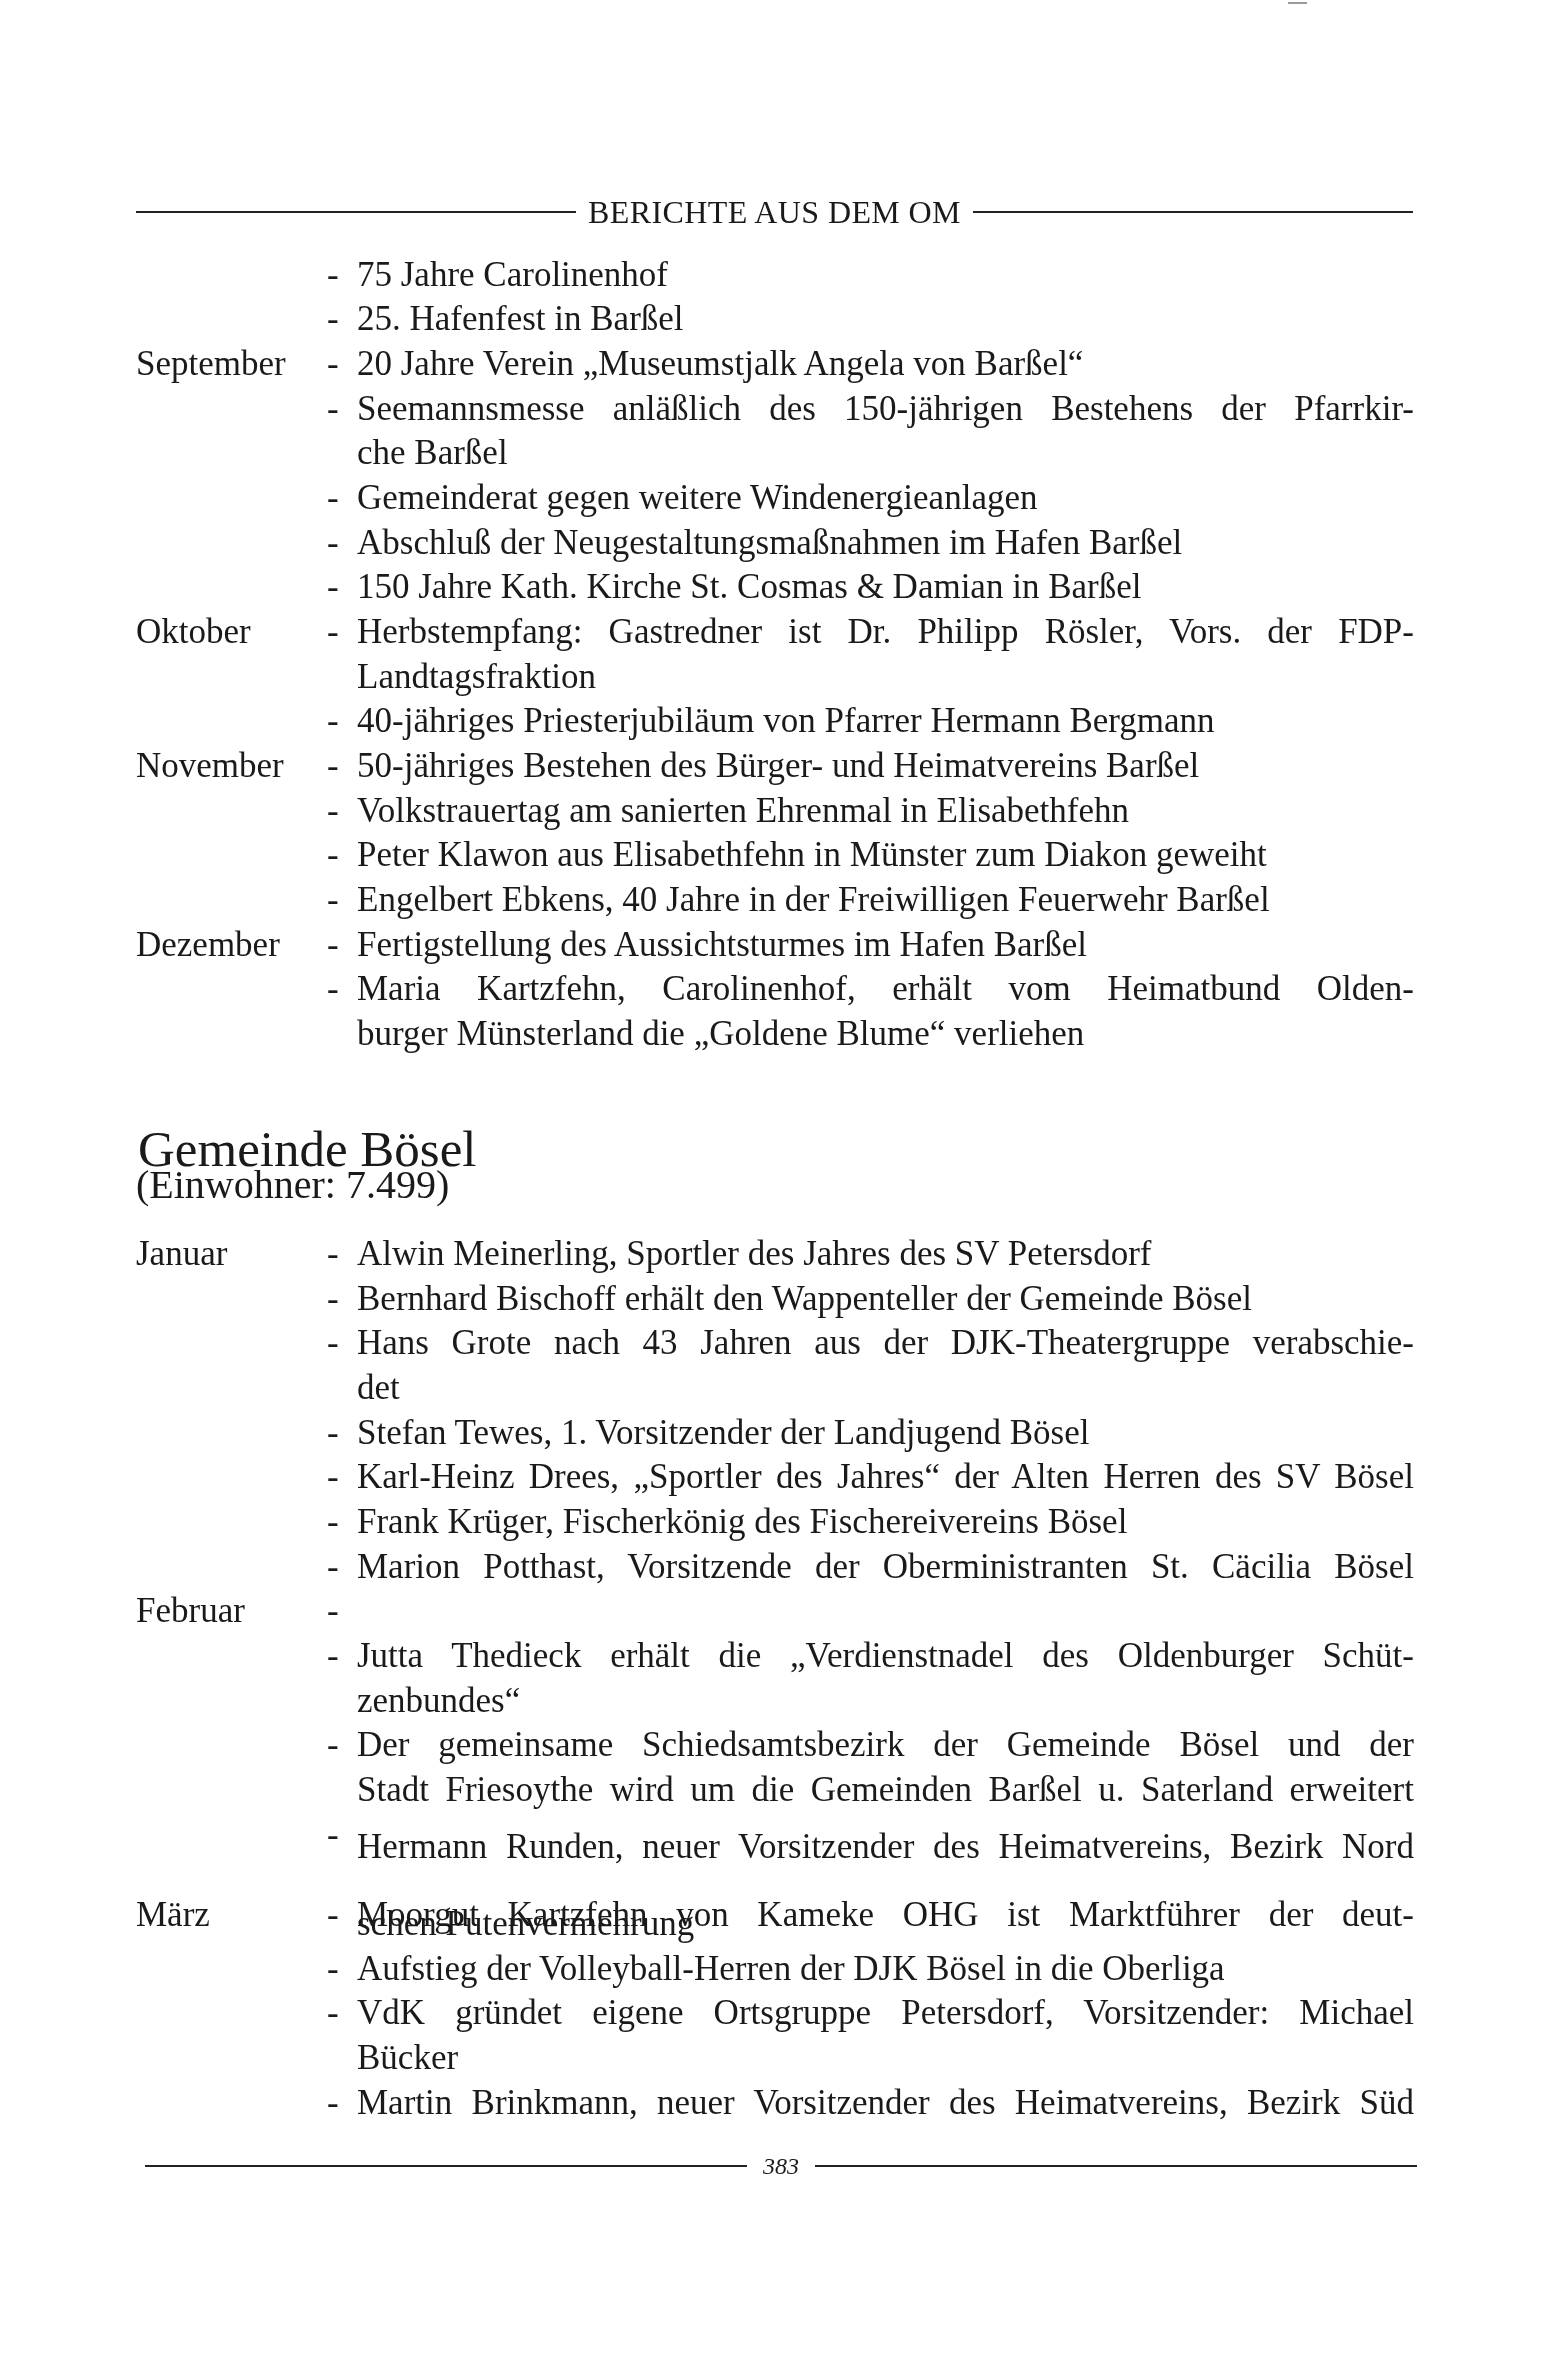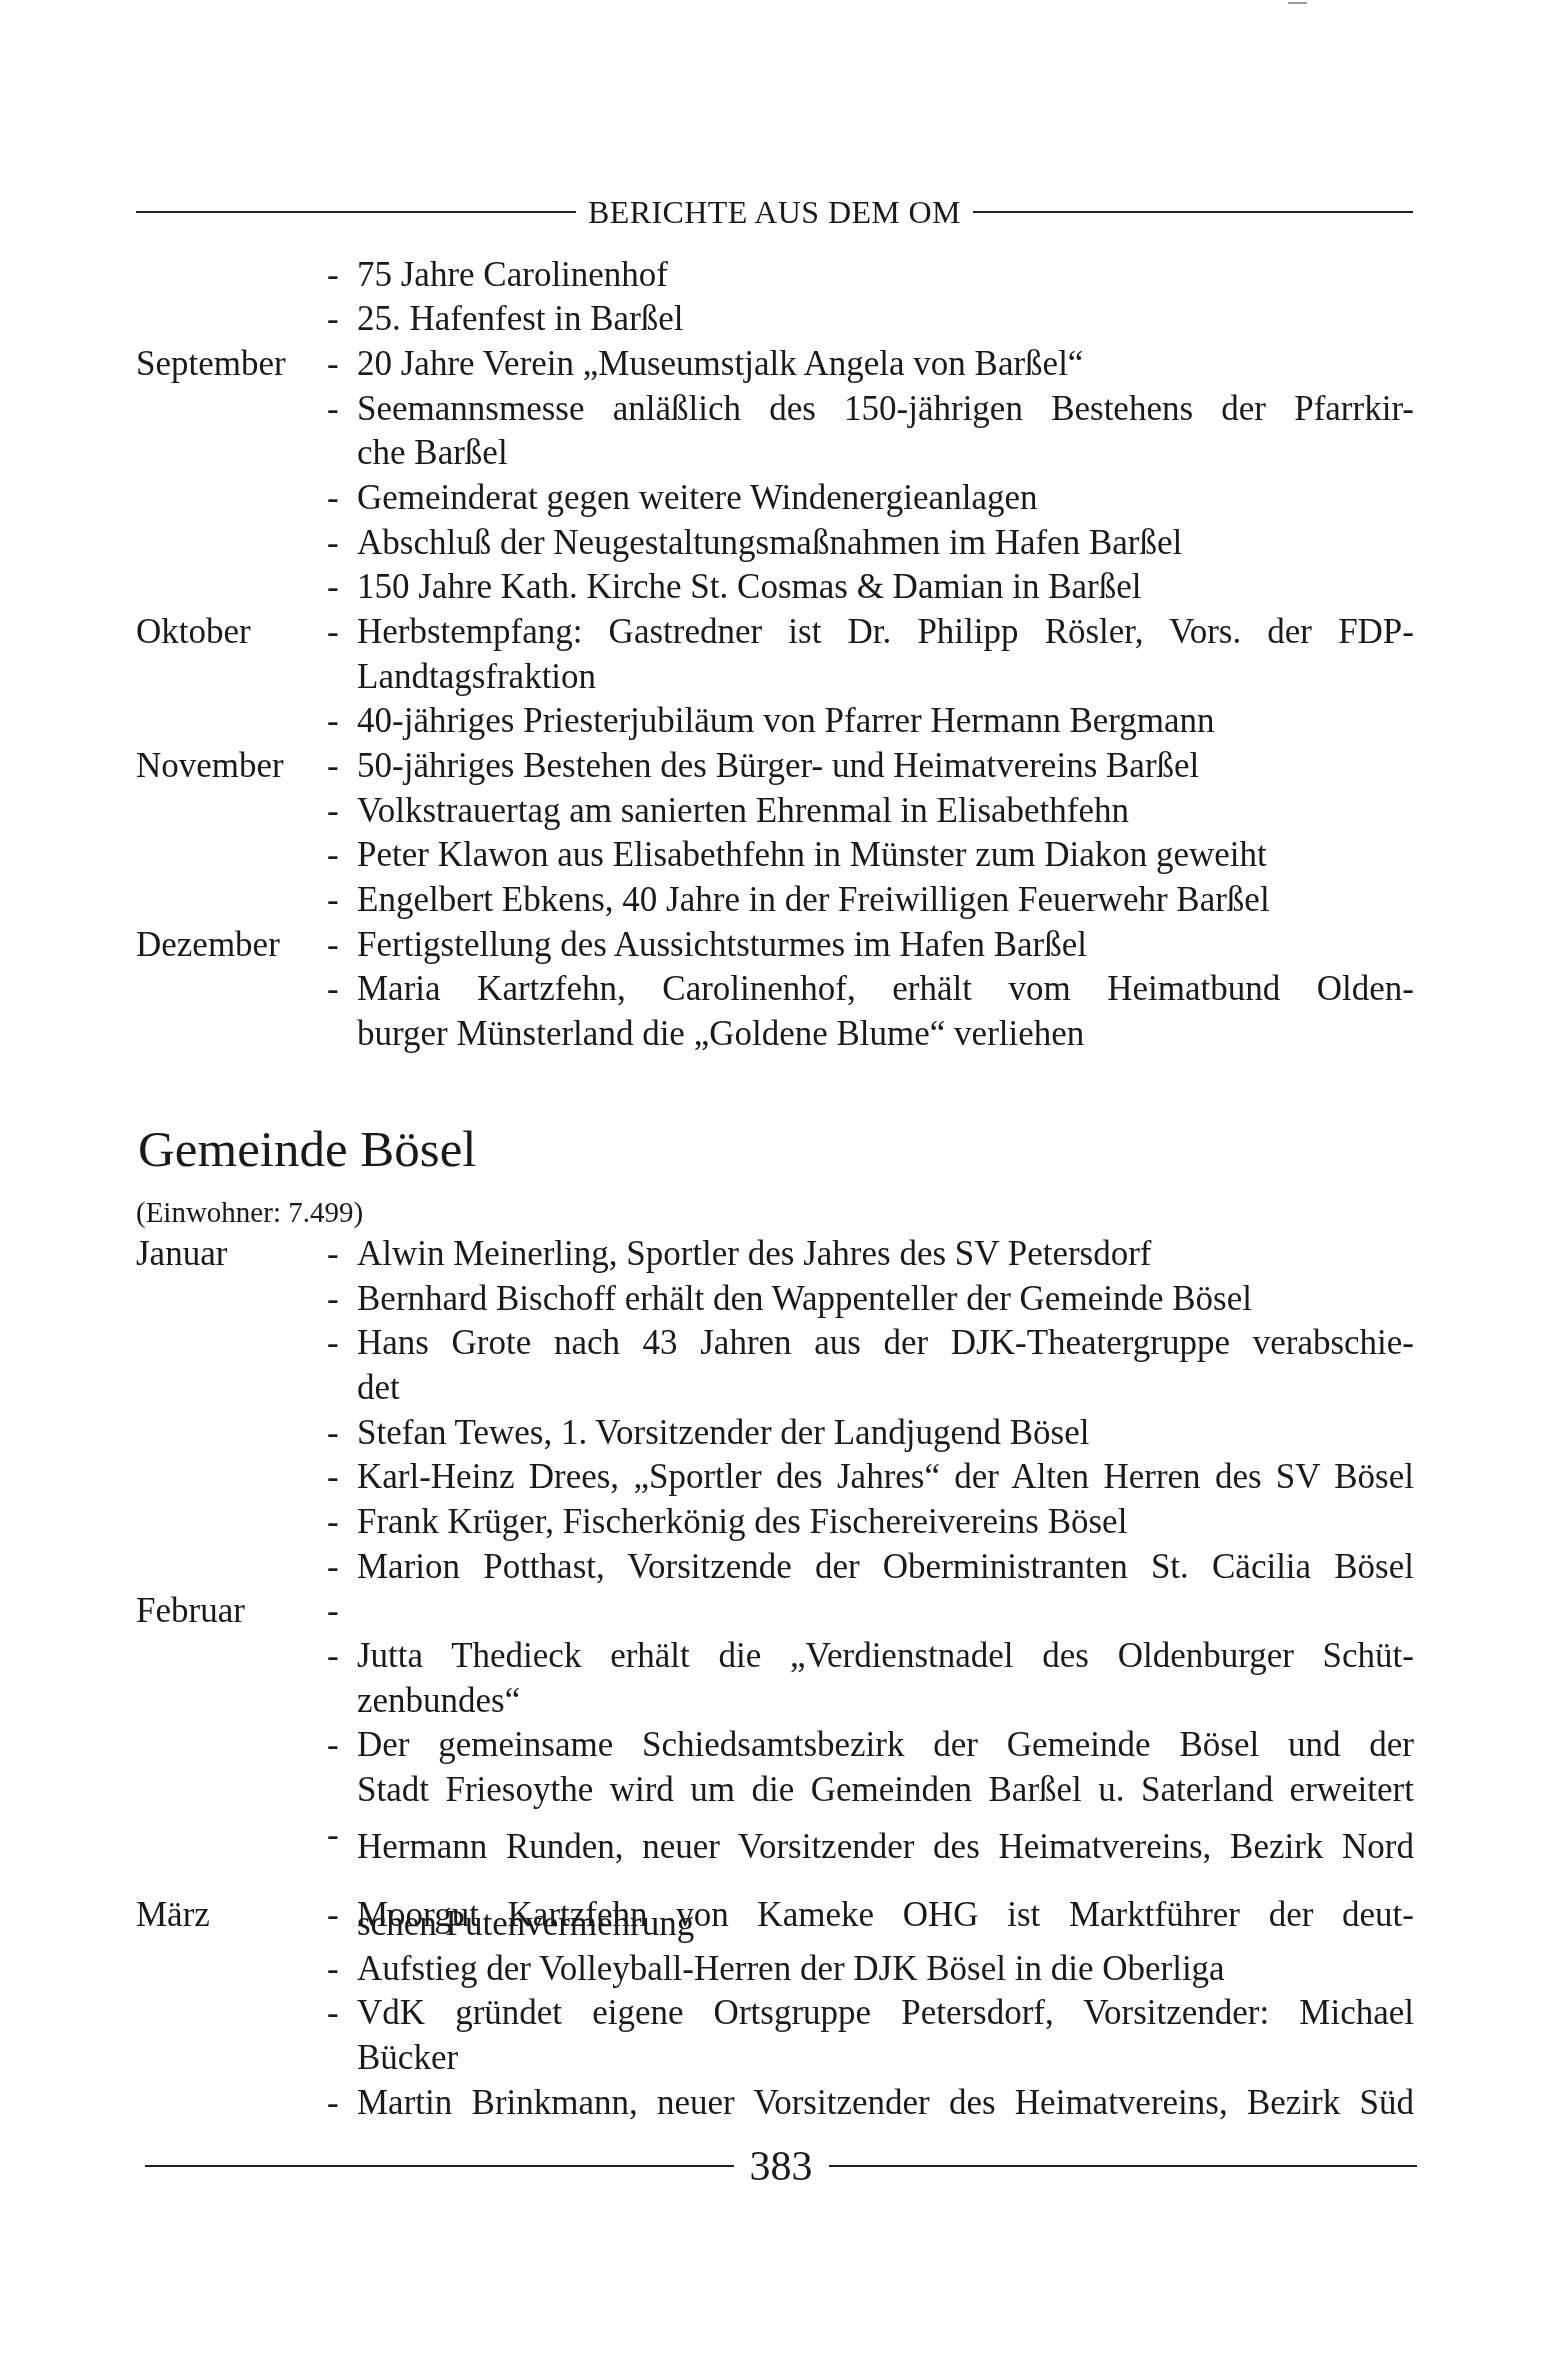--- a/index.html
+++ b/index.html
@@ -10,25 +10,25 @@
              display:flex; align-items:center; gap:12.3px; }
   .runhead .rule { flex:1; height:1.8px; background:#222; }
   .runhead .title { font-size:32px; letter-spacing:0.4px; white-space:nowrap; }
   .row { position:absolute; left:0; width:1565px; height:45px; font-size:35px; line-height:45px; }
   .month { position:absolute; left:136px; top:0; white-space:nowrap; }
   .dash { position:absolute; left:327px; top:0; }
   .text { position:absolute; left:357px; width:1057px; top:0; white-space:nowrap;
           text-align:justify; text-align-last:left; }
   .text.just { text-align-last:justify; }
   .section-title { position:absolute; left:138px; top:1119px; font-size:51px; line-height:61px; }
-  .inhabitants { position:absolute; left:136px; top:1190px; font-size:29px; line-height:45px;text-align:right; }
+  .inhabitants { position:absolute; left:136px; top:1162px; font-size:40px; line-height:45px;text-align:right; }
   .footer { position:absolute; left:145px; width:1272px; top:2144px; height:44px;
             display:flex; align-items:center; gap:16px; }
   .footer .rule { flex:1; height:1.8px; background:#222; }
-  .footer .num { font-size:42px; }
+  .footer .num { font-size:24px;font-style:italic; }
 </style>
 </head>
 <body>
 
 <div class="top-mark"></div>
 
 <div class="runhead">
   <div class="rule"></div>
   <div class="title">BERICHTE AUS DEM OM</div>
   <div class="rule"></div>

